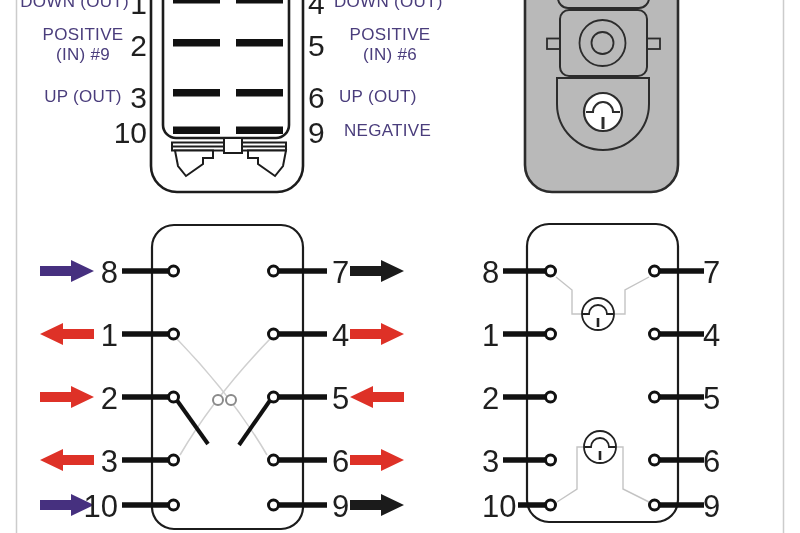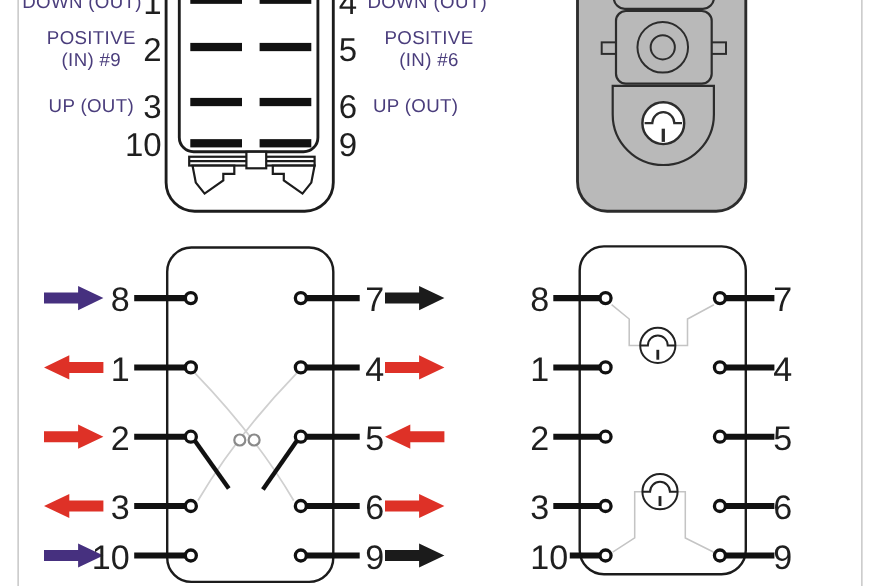--- a/index.html
+++ b/index.html
@@ -195,20 +195,21 @@
   <div class="num" style="left:308px;top:31px;width:50px;">5</div>
   <div class="plabel block" style="left:326px;top:25px;width:128px;">
     <div>POSITIVE</div>
     <div>(IN) #6</div>
   </div>
 
   <div class="num" style="left:308px;top:83px;width:50px;">6</div>
   <div class="plabel" style="left:339px;top:87px;">UP (OUT)</div>
 
   <div class="num" style="left:308px;top:118px;width:50px;">9</div>
+  <div class="plabel" style="left:344px;top:121px;">NEGATIVE</div>
 
   <div class="num-lg bl-l" style="top:257px;">8</div>
   <div class="num-lg bl-l" style="top:320px;">1</div>
   <div class="num-lg bl-l" style="top:383px;">2</div>
   <div class="num-lg bl-l" style="top:446px;">3</div>
   <div class="num-lg bl-l" style="top:491px;">10</div>
 
   <div class="num-lg bl-r" style="top:257px;">7</div>
   <div class="num-lg bl-r" style="top:320px;">4</div>
   <div class="num-lg bl-r" style="top:383px;">5</div>

